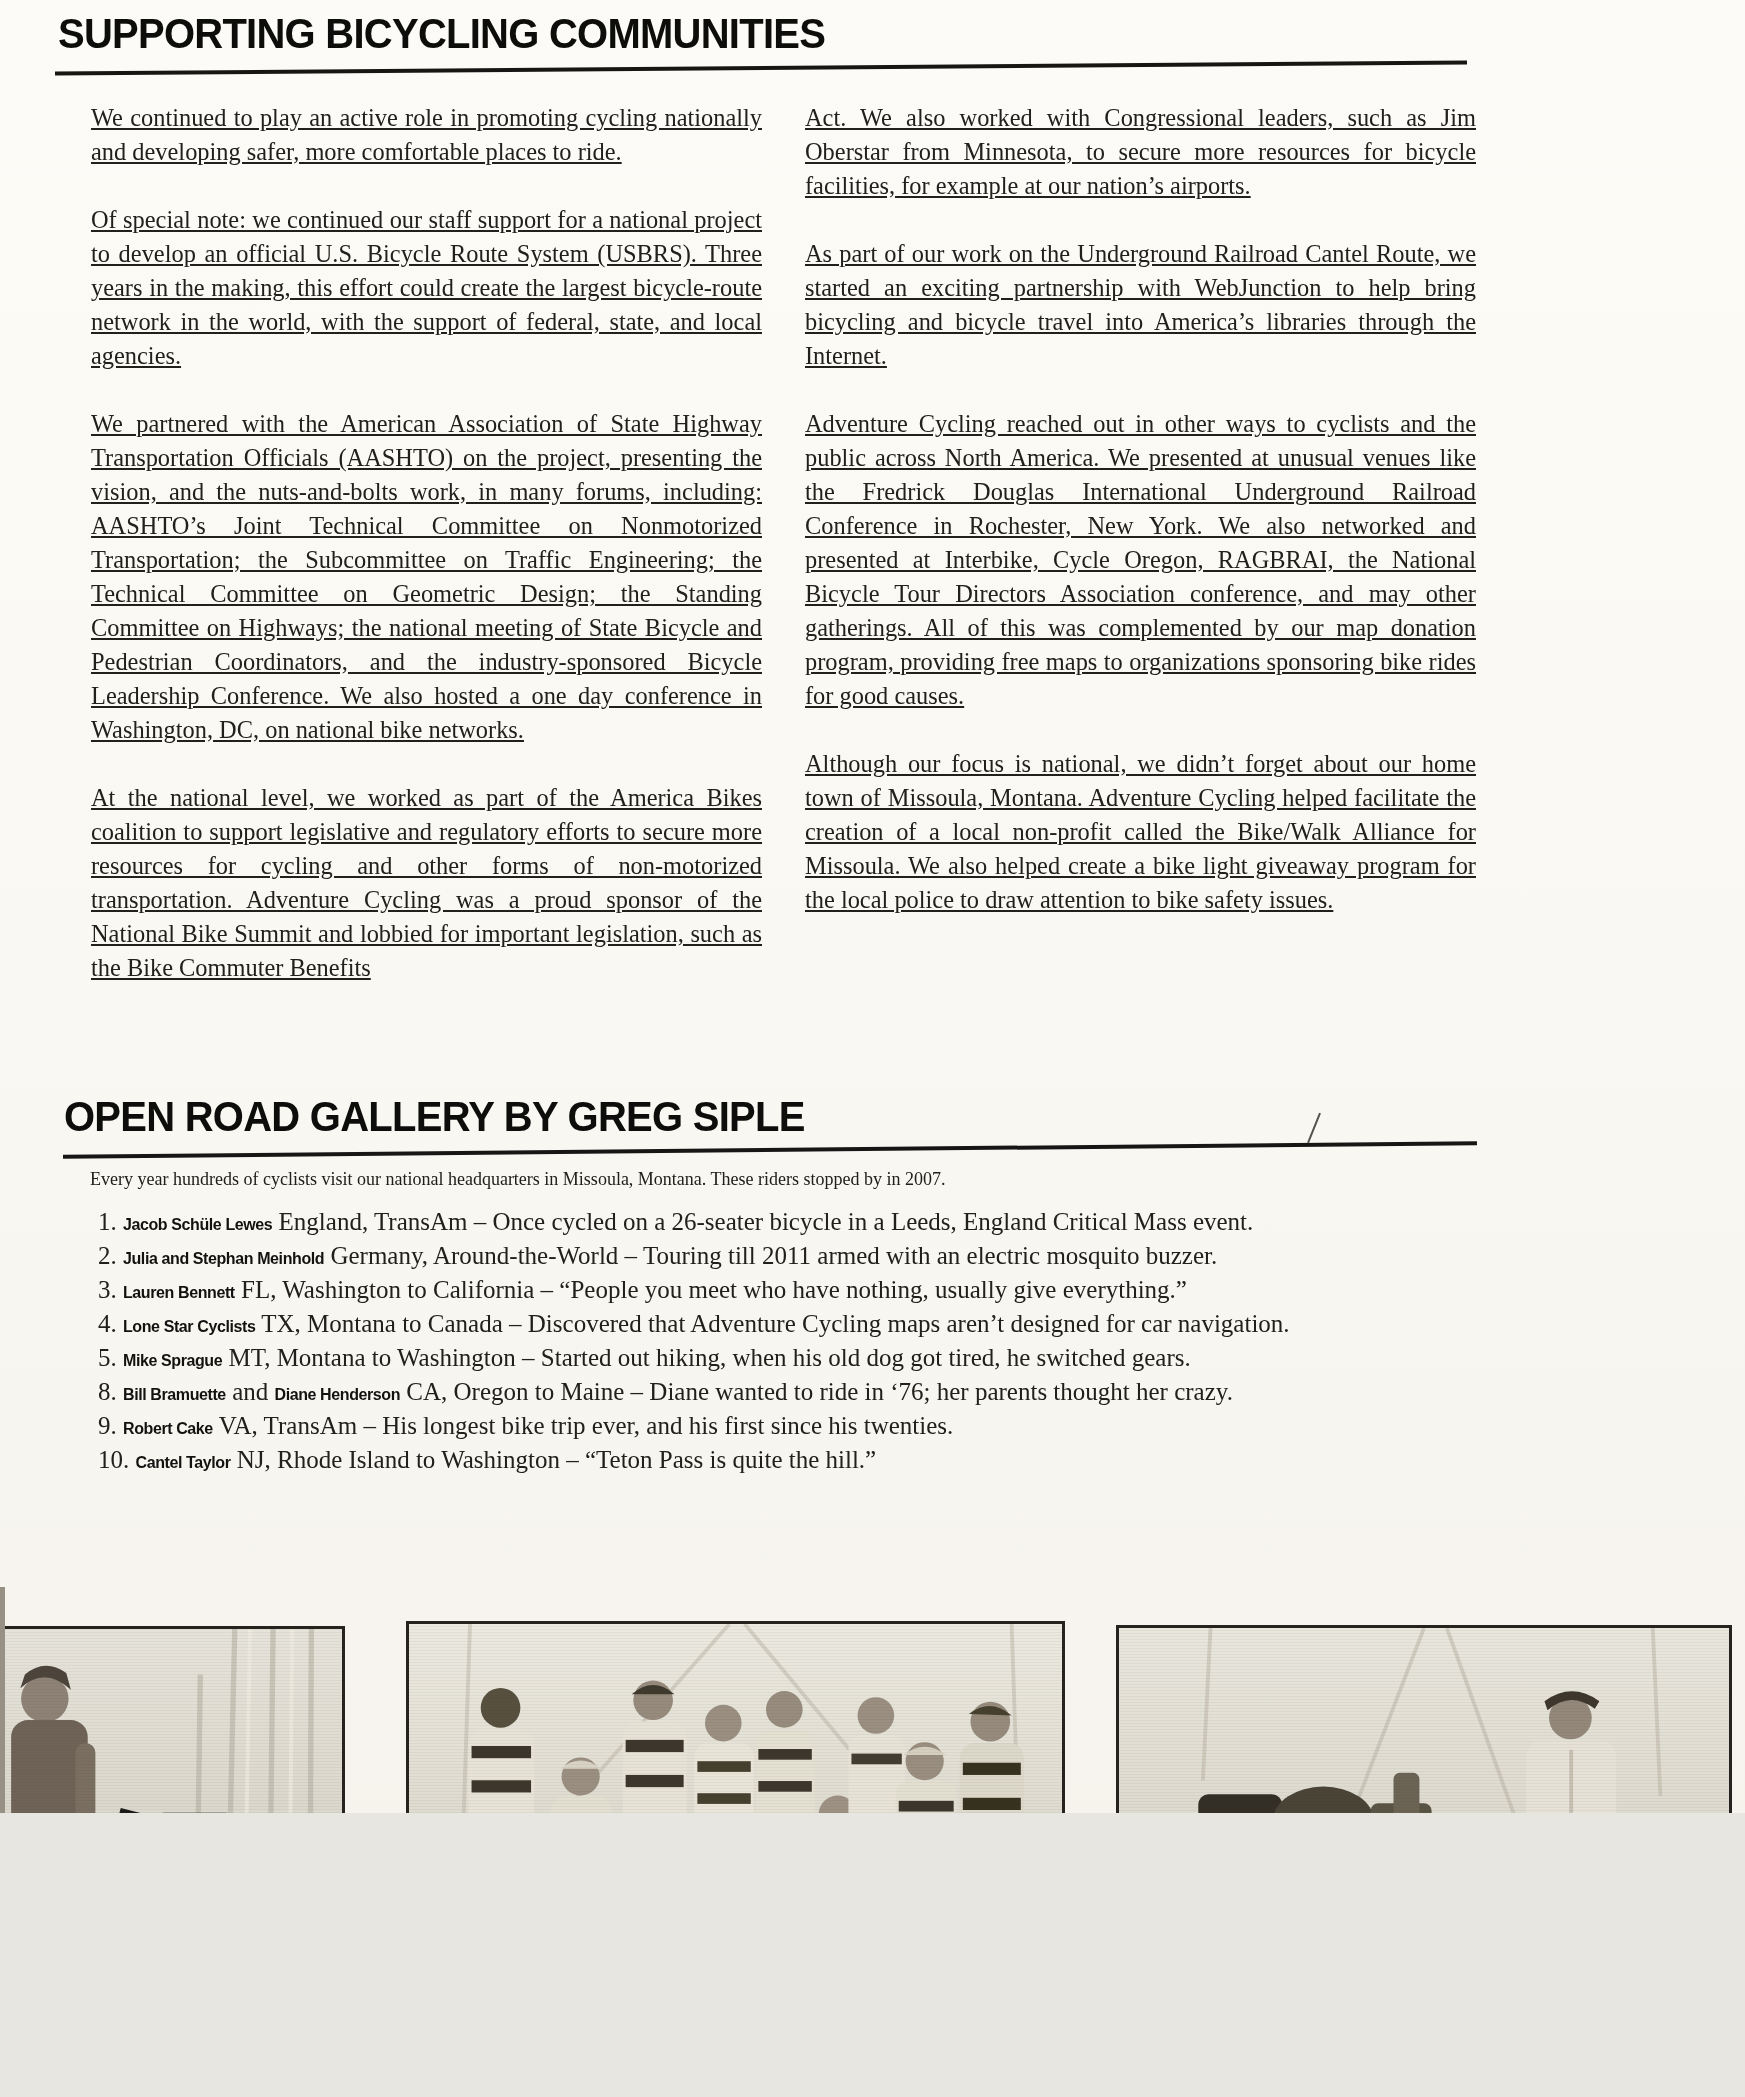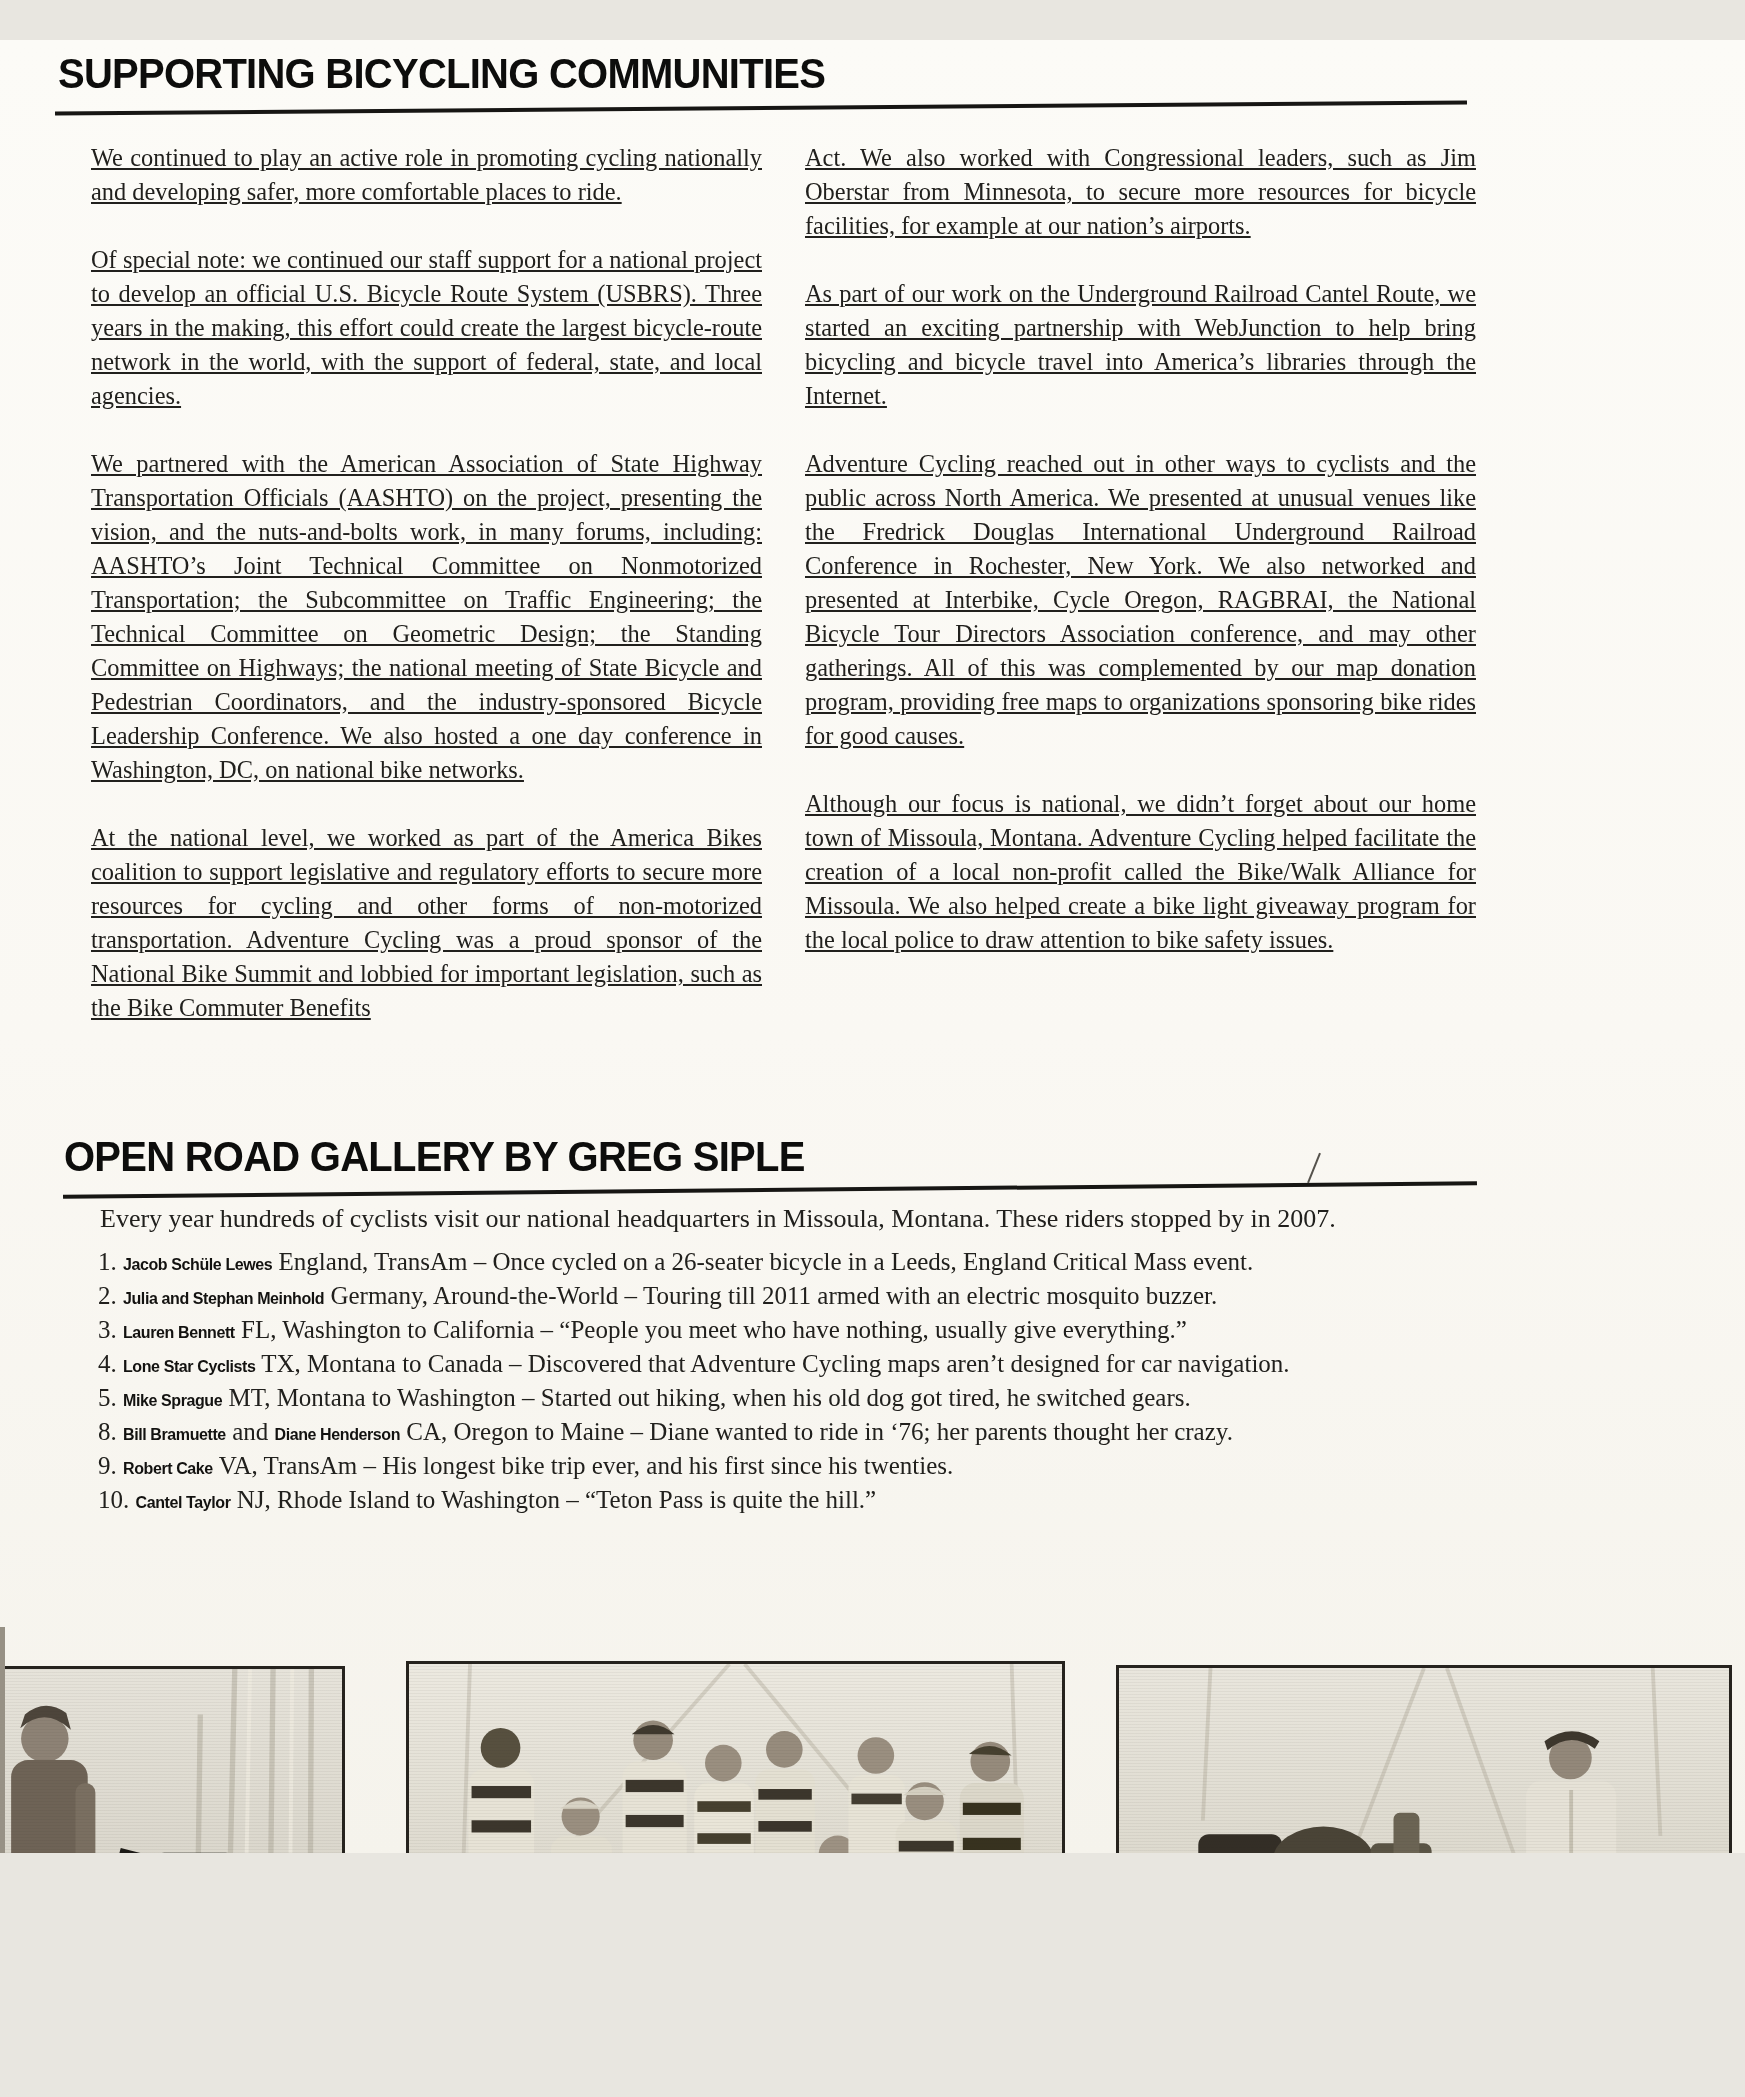--- a/index.html
+++ b/index.html
@@ -1,30 +1,30 @@
 <!DOCTYPE html>
 <html style="font-size:12.2px"><head>
 <meta charset="utf-8">
 <style>
   html,body{margin:0;padding:0;background:#e8e6e0;}
   #page{position:relative;width:1746px;height:1813px;overflow:hidden;
         background:linear-gradient(180deg,#fcfbf7 0%,#faf8f3 55%,#f5f3ec 100%);
-        font-family:"Liberation Serif",serif;color:#1b1a18;margin-top:40px;}
+        font-family:"Liberation Serif",serif;color:#1b1a18;}
   .h-title{position:absolute;font-family:"Liberation Sans",sans-serif;font-weight:bold;
            font-size:43px;line-height:43px;color:#0d0d0c;white-space:nowrap;
            letter-spacing:-0.8px;transform:scaleX(0.93);transform-origin:left center;}
   .rule{position:absolute;height:3.8px;background:#171614;}
   #rule-1{left:55px;top:66px;width:1412px;transform:rotate(-0.45deg);}
   #rule-2{left:63px;top:1148px;width:1414px;transform:rotate(-0.55deg);}
   .col{position:absolute;top:101px;width:671px;font-size:24.4px;line-height:34px;
        text-align:justify;color:#21201d;}
   .col p{margin:0 0 34px 0;text-decoration:underline;}
   #col-left{left:91px;}
   #col-right{left:805px;}
-  #gallery-intro{position:absolute;left:100px;top:1162px;font-size:26px;line-height:34px;color:#21201d;white-space:nowrap;}
+  #gallery-intro{position:absolute;left:90px;top:1162px;font-size:18px;line-height:34px;color:#21201d;white-space:nowrap;}
   #rider-list{position:absolute;left:98px;top:1205px;font-size:25px;color:#21201d;}
   .rider{height:34px;line-height:34px;white-space:nowrap;}
   .rider .num{font-family:"Liberation Serif",serif;}
   .rider b{font-family:"Liberation Sans",sans-serif;font-weight:bold;font-size:16px;letter-spacing:-0.4px;color:#131210;}
   #slash-mark{position:absolute;left:1313px;top:1112px;width:2.3px;height:32px;background:#55524c;transform:rotate(22deg);}
   .photo{position:absolute;border:3px solid #26231e;background:#d8d4c9;box-sizing:border-box;overflow:hidden;}
   .photo::after{content:"";position:absolute;inset:0;pointer-events:none;
      background-image:repeating-linear-gradient(0deg,rgba(40,35,28,0.05) 0 0.8px,transparent 0.8px 3px);}
   #photo-1{left:4.6px;top:1626px;width:340px;height:454px;border-left:none;}
   #photo-2{left:406px;top:1621px;width:659px;height:471px;}

